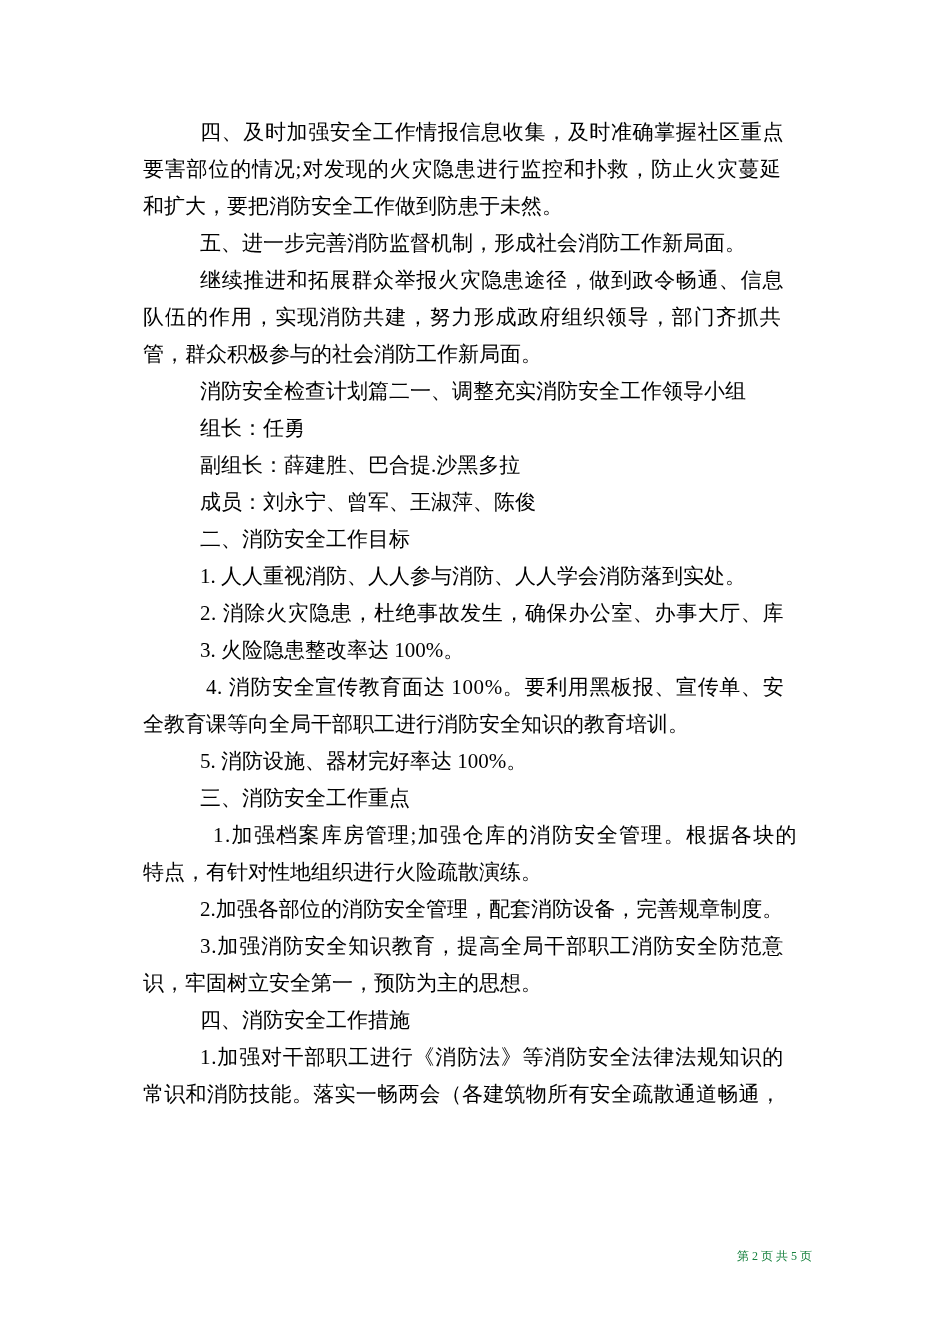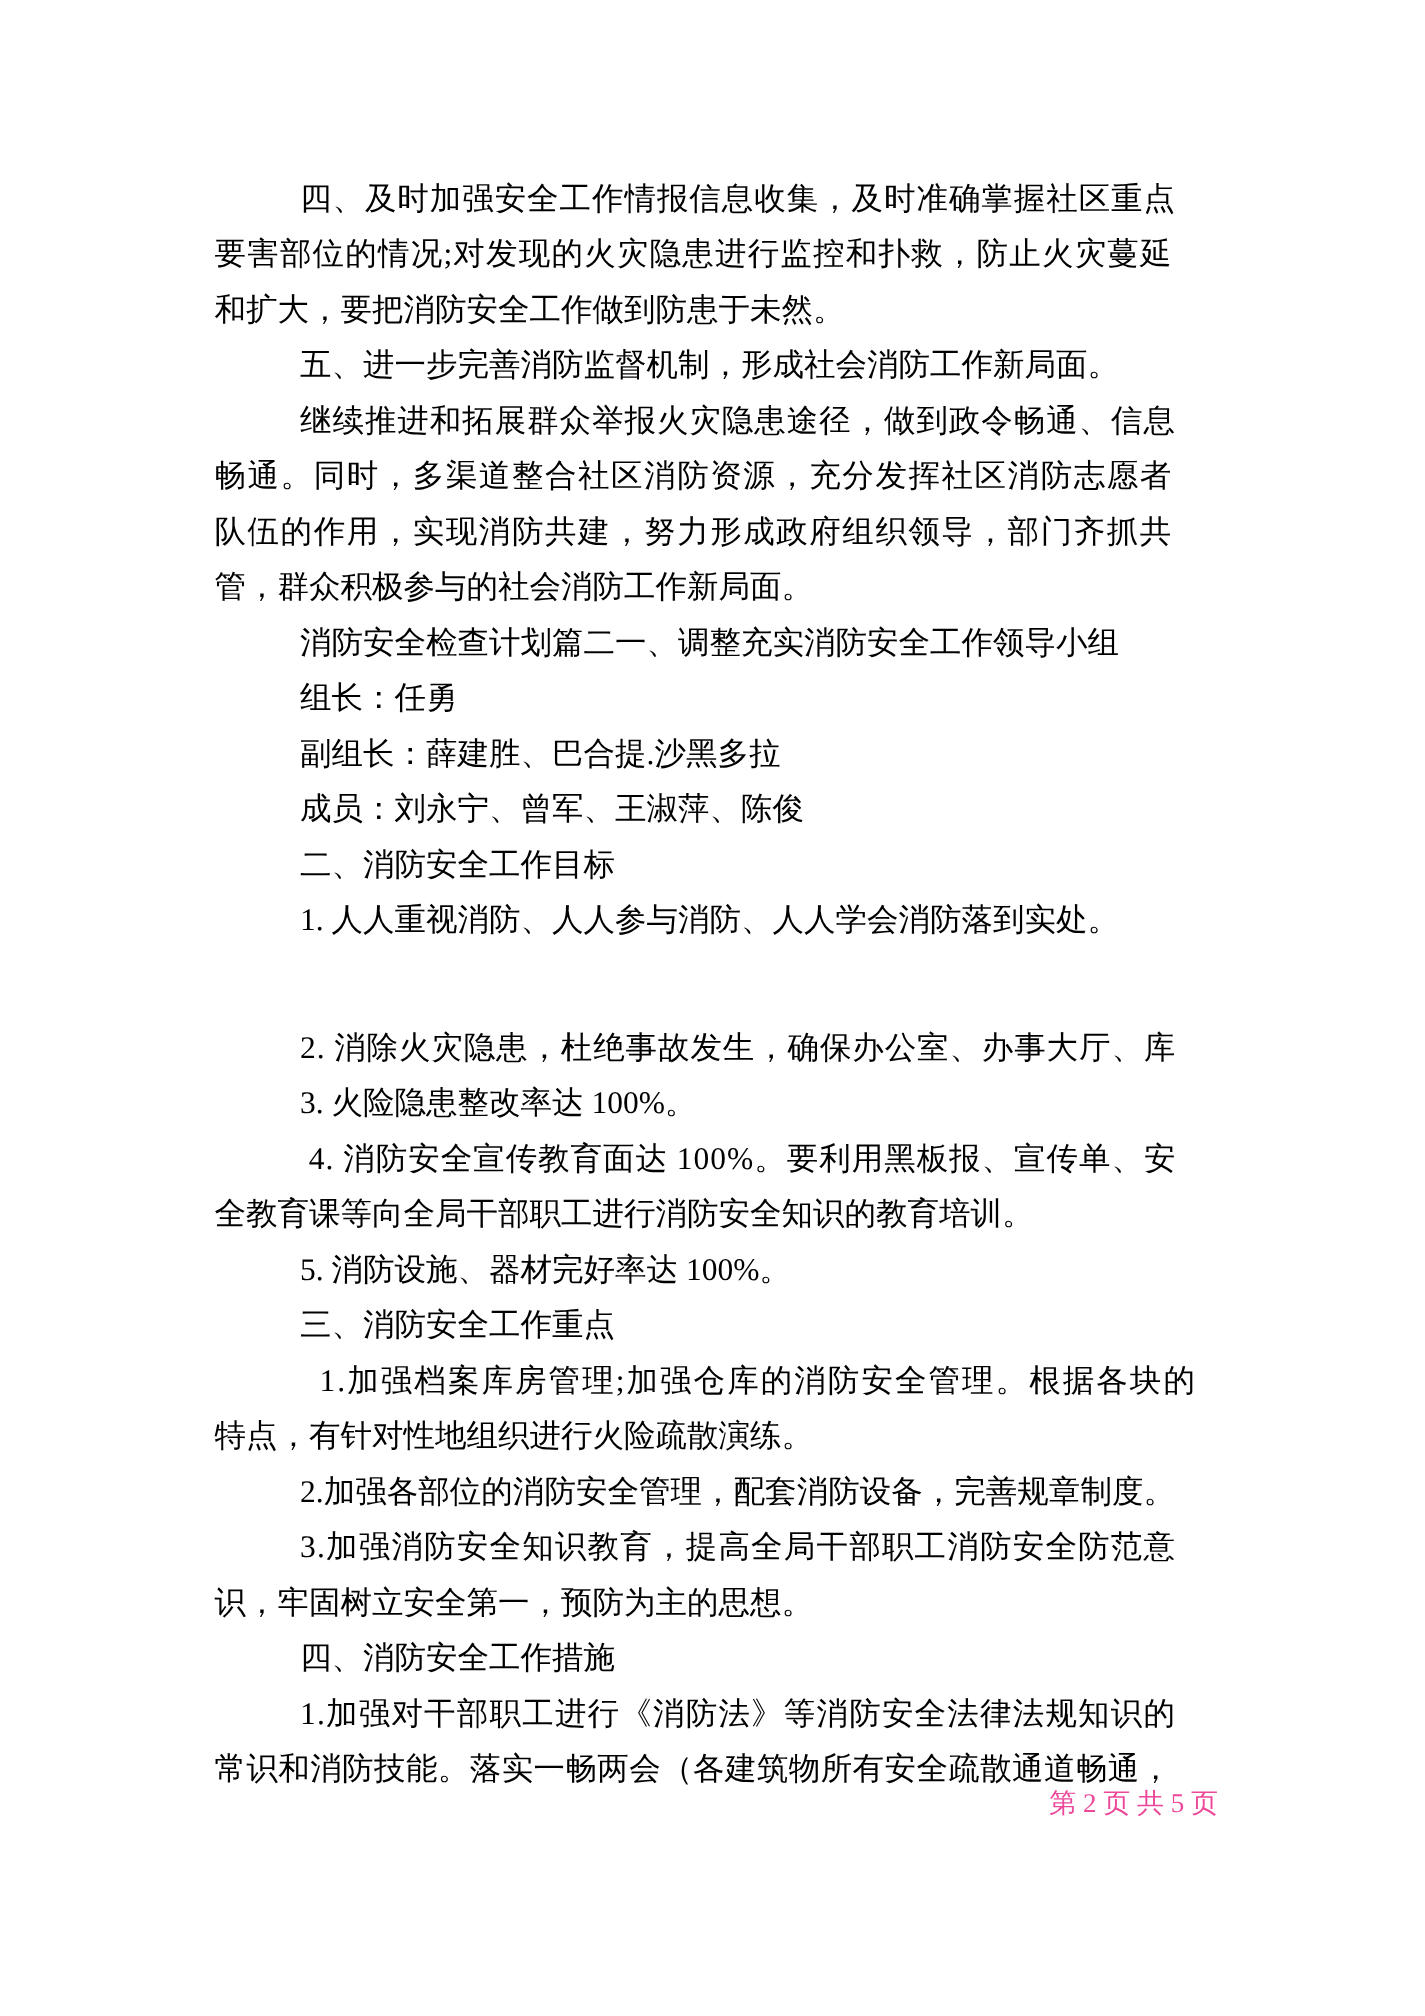--- a/index.html
+++ b/index.html
@@ -26,48 +26,47 @@
   }
   .line {
     white-space: pre;      
     height: 37px;
   }
   .line.indent {
     text-indent: 57px;     
   }
   .footer {
     position: absolute;
-    top: 1193px;
+    top: 1247px;
     right: 138px;          
-    font-size: 18px;
+    font-size: 12px;
     line-height: 18px;
     white-space: pre;
-    color: #ec4899;
+    color: #15803d;
   }
 </style>
 </head>
 <body>
 
 <div class="page">
   <div class="doc-body" id="doc-body">
       <div class="line indent fill" style="letter-spacing: 0.63px;">四、及时加强安全工作情报信息收集，及时准确掌握社区重点</div>
       <div class="line fill" style="letter-spacing: 0.8px;">要害部位的情况;对发现的火灾隐患进行监控和扑救，防止火灾蔓延</div>
       <div class="line">和扩大，要把消防安全工作做到防患于未然。</div>
       <div class="line indent">五、进一步完善消防监督机制，形成社会消防工作新局面。</div>
       <div class="line indent fill" style="letter-spacing: 0.63px;">继续推进和拓展群众举报火灾隐患途径，做到政令畅通、信息</div>
-      <div class="line fill" style="letter-spacing: 1.03px;">畅通。同时，多渠道整合社区消防资源，充分发挥社区消防志愿者</div>
       <div class="line fill" style="letter-spacing: 1.03px;">队伍的作用，实现消防共建，努力形成政府组织领导，部门齐抓共</div>
       <div class="line">管，群众积极参与的社会消防工作新局面。</div>
       <div class="line indent">消防安全检查计划篇二一、调整充实消防安全工作领导小组</div>
       <div class="line indent">组长：任勇</div>
       <div class="line indent">副组长：薛建胜、巴合提.沙黑多拉</div>
       <div class="line indent">成员：刘永宁、曾军、王淑萍、陈俊</div>
       <div class="line indent">二、消防安全工作目标</div>
       <div class="line indent">1. 人人重视消防、人人参与消防、人人学会消防落到实处。</div>
-      <div class="line indent fill" style="letter-spacing: 0.59px; margin-top: 48px;">2. 消除火灾隐患，杜绝事故发生，确保办公室、办事大厅、库</div>
+      <div class="line indent fill" style="letter-spacing: 0.59px;">2. 消除火灾隐患，杜绝事故发生，确保办公室、办事大厅、库</div>
       <div class="line indent">3. 火险隐患整改率达 100%。</div>
       <div class="line indent fill" style="letter-spacing: 0.65px;"> 4. 消防安全宣传教育面达 100%。要利用黑板报、宣传单、安</div>
       <div class="line">全教育课等向全局干部职工进行消防安全知识的教育培训。</div>
       <div class="line indent">5. 消防设施、器材完好率达 100%。</div>
       <div class="line indent">三、消防安全工作重点</div>
       <div class="line indent fill" style="letter-spacing: 1.37px; text-align: center;">1.加强档案库房管理;加强仓库的消防安全管理。根据各块的</div>
       <div class="line">特点，有针对性地组织进行火险疏散演练。</div>
       <div class="line indent fill" style="letter-spacing: 0.02px;">2.加强各部位的消防安全管理，配套消防设备，完善规章制度。</div>
       <div class="line indent fill" style="letter-spacing: 0.8px;">3.加强消防安全知识教育，提高全局干部职工消防安全防范意</div>
       <div class="line">识，牢固树立安全第一，预防为主的思想。</div>

